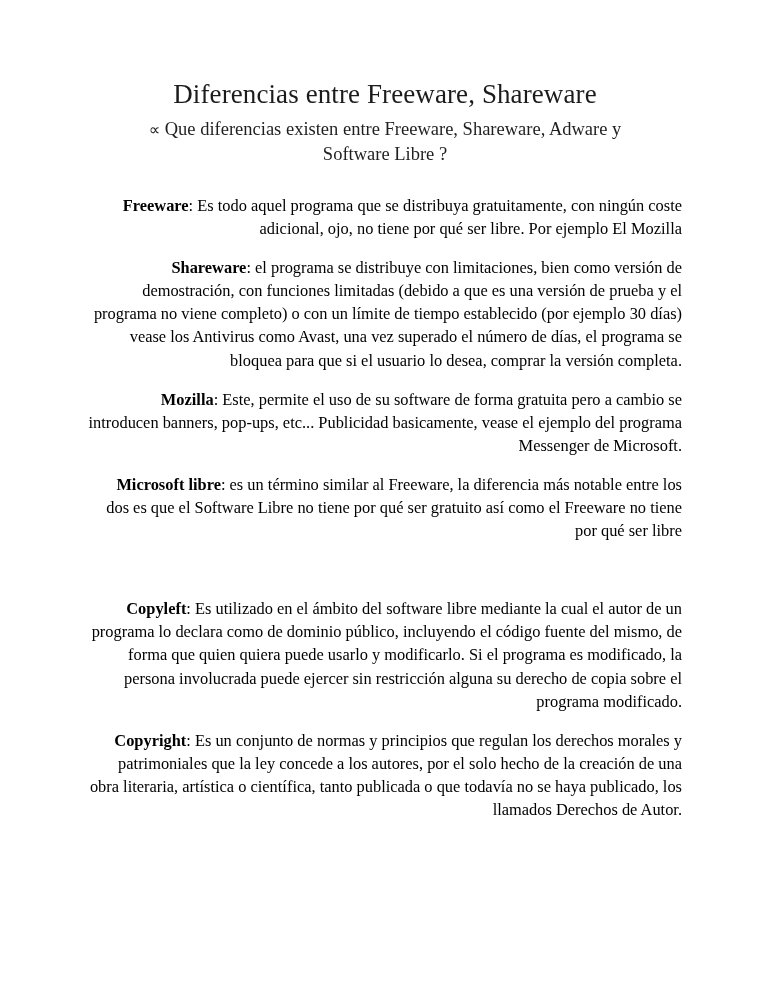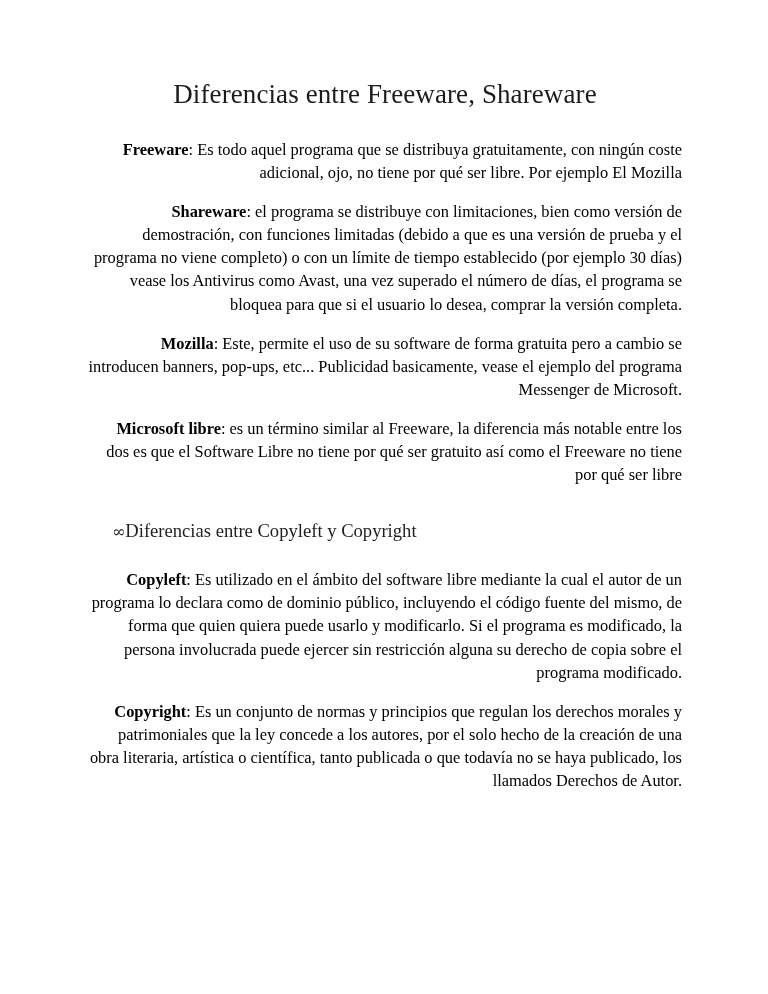--- a/index.html
+++ b/index.html
@@ -106,20 +106,24 @@
 </head>
 <body>
 
 <div class="page">
   <div class="content">
 
     <h1 class="doc-title">
       <span class="title-line">Diferencias entre Freeware, Shareware</span>
     </h1>
 
+    <h2 class="doc-subtitle">
+      <span class="wing-symbol">∝</span><span> Que diferencias existen entre Freeware, Shareware, Adware y</span><br>
+      <span>Software Libre ?</span>
+    </h2>
 
     <div class="spacer-first"></div>
 
     <p class="para lead-space">
       <span class="lead">Freeware</span><span>: </span><span>Es todo aquel programa que se distribuya gratuitamente, con ningún coste adicional, ojo, no tiene por qué ser libre. Por ejemplo El Mozilla</span>
     </p>
 
     <p class="para">
       <span class="lead">Shareware</span><span>:  </span><span>el programa se distribuye con limitaciones, bien como versión de demostración, con funciones limitadas (debido a que es una versión de prueba y el programa no viene completo) o con un límite de tiempo establecido (por ejemplo 30 días) vease los Antivirus como Avast, una vez superado el número de días, el programa se bloquea para que si el usuario lo desea, comprar la versión completa.</span>
     </p>
@@ -127,23 +131,20 @@
     <p class="para">
       <span class="lead">Mozilla</span><span>: </span><span>Este, permite el uso de su software de forma gratuita pero a cambio se introducen banners, pop-ups, etc... Publicidad basicamente, vease el ejemplo del programa Messenger de Microsoft.</span>
     </p>
 
     <p class="para lead-space">
       <span class="lead">Microsoft libre</span><span>: </span><span>es un término similar al Freeware, la diferencia más notable entre los dos es que el Software Libre no tiene por qué ser gratuito así como el Freeware no tiene por qué ser libre</span>
     </p>
 
     <div class="gap-before-heading"></div>
 
-    <h2 class="section-heading">
-      <span class="infinity">∞</span><span>Diferencias entre Copyleft y Copyright</span>
-    </h2>
 
     <div class="gap-after-heading"></div>
 
     <p class="para lead-space">
       <span class="lead">Copyleft</span><span>: </span><span>Es utilizado en el ámbito del software libre mediante la cual el autor de un programa lo declara como de dominio público, incluyendo el código fuente del mismo, de forma que quien quiera puede usarlo y modificarlo. Si el programa es modificado, la persona involucrada puede ejercer sin restricción alguna su derecho de copia sobre el programa modificado.</span>
     </p>
 
     <p class="para">
       <span class="lead">Copyright</span><span>: </span><span>Es un conjunto de normas y principios que regulan los derechos morales y patrimoniales que la ley concede a los autores, por el solo hecho de la creación de una obra literaria, artística o científica, tanto publicada o que todavía no se haya publicado, los llamados Derechos de Autor.</span>
     </p>

